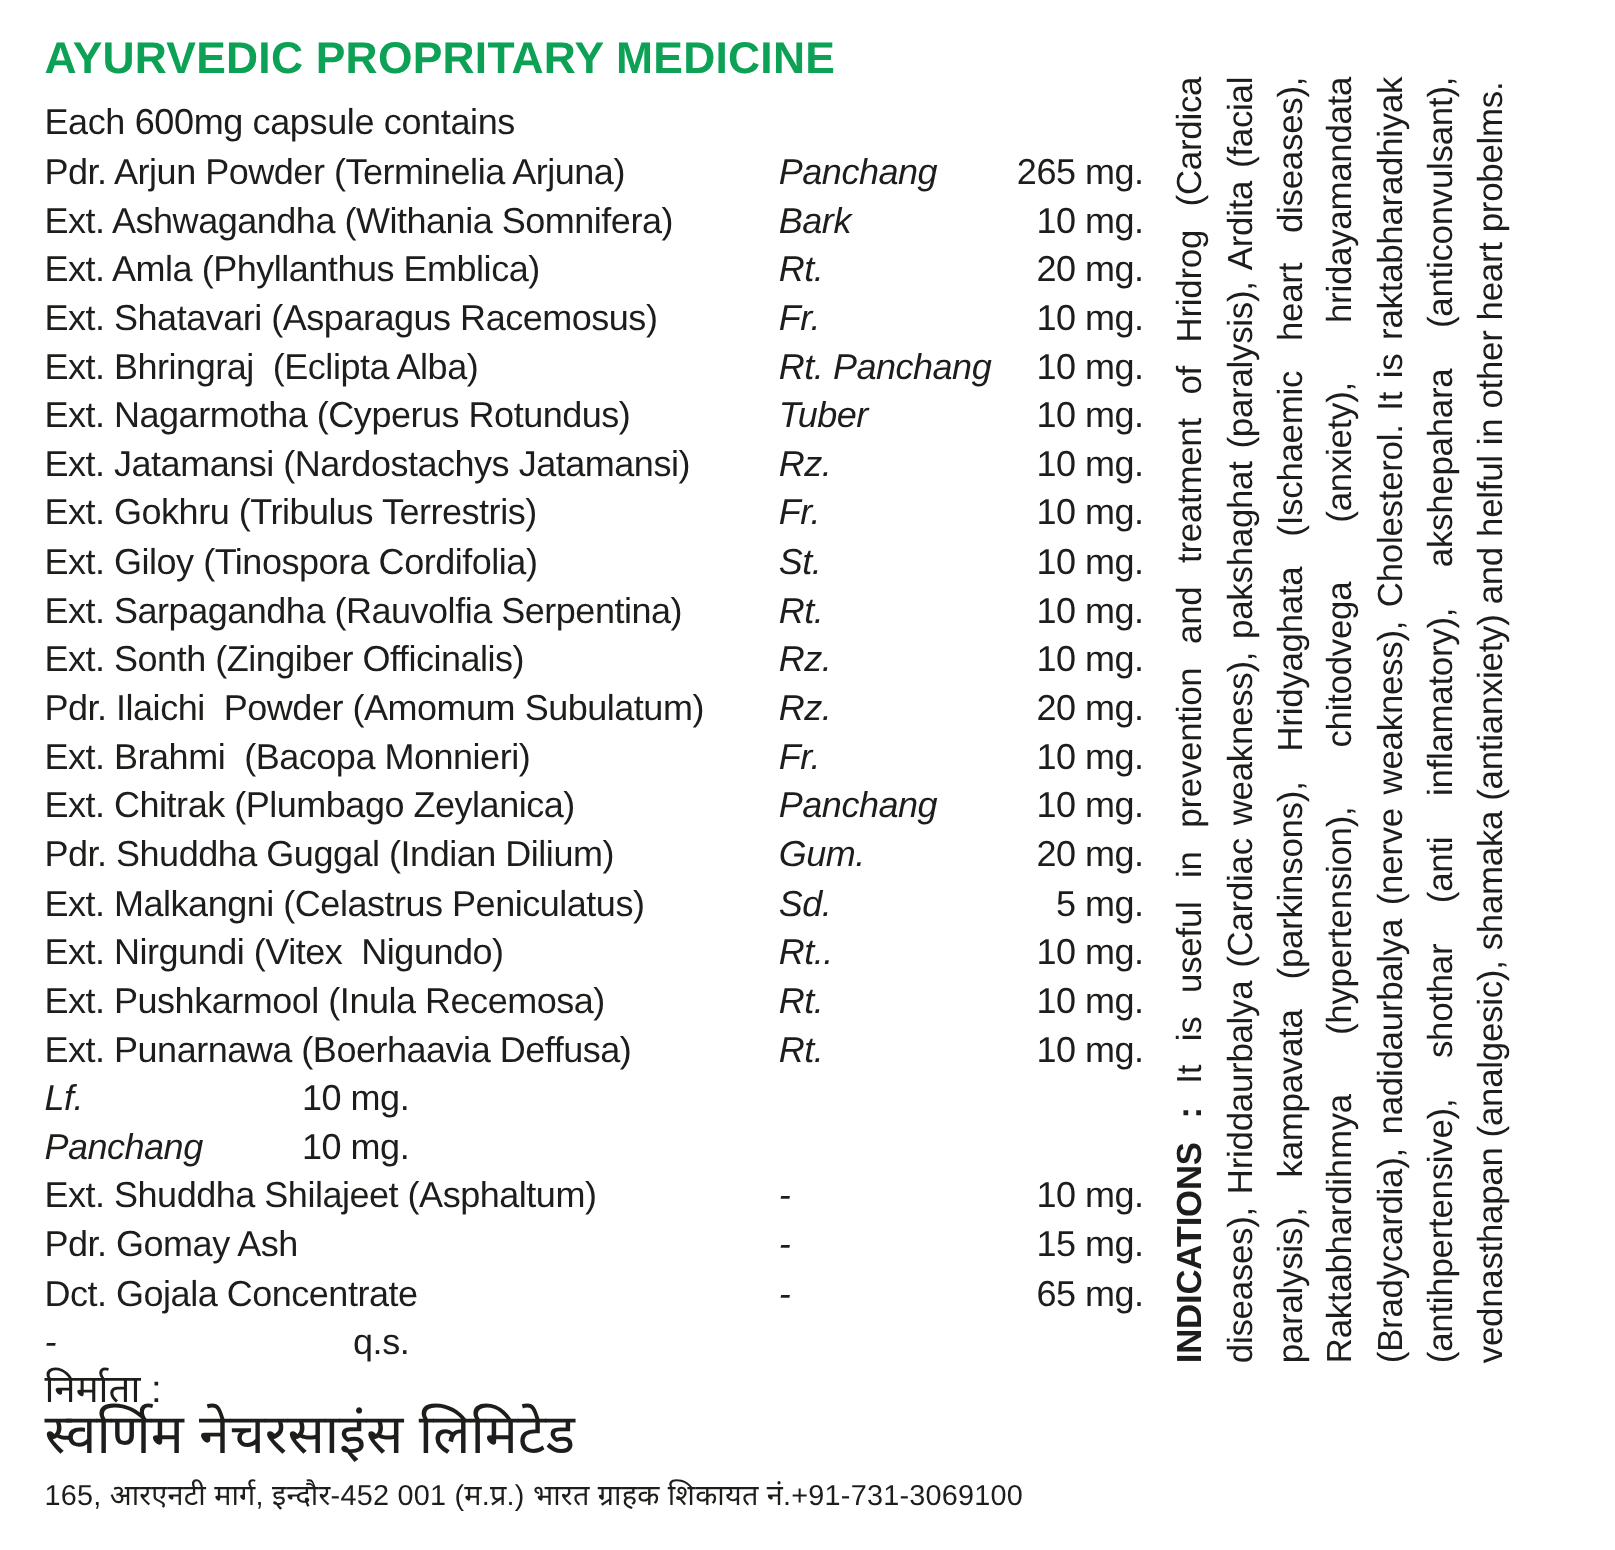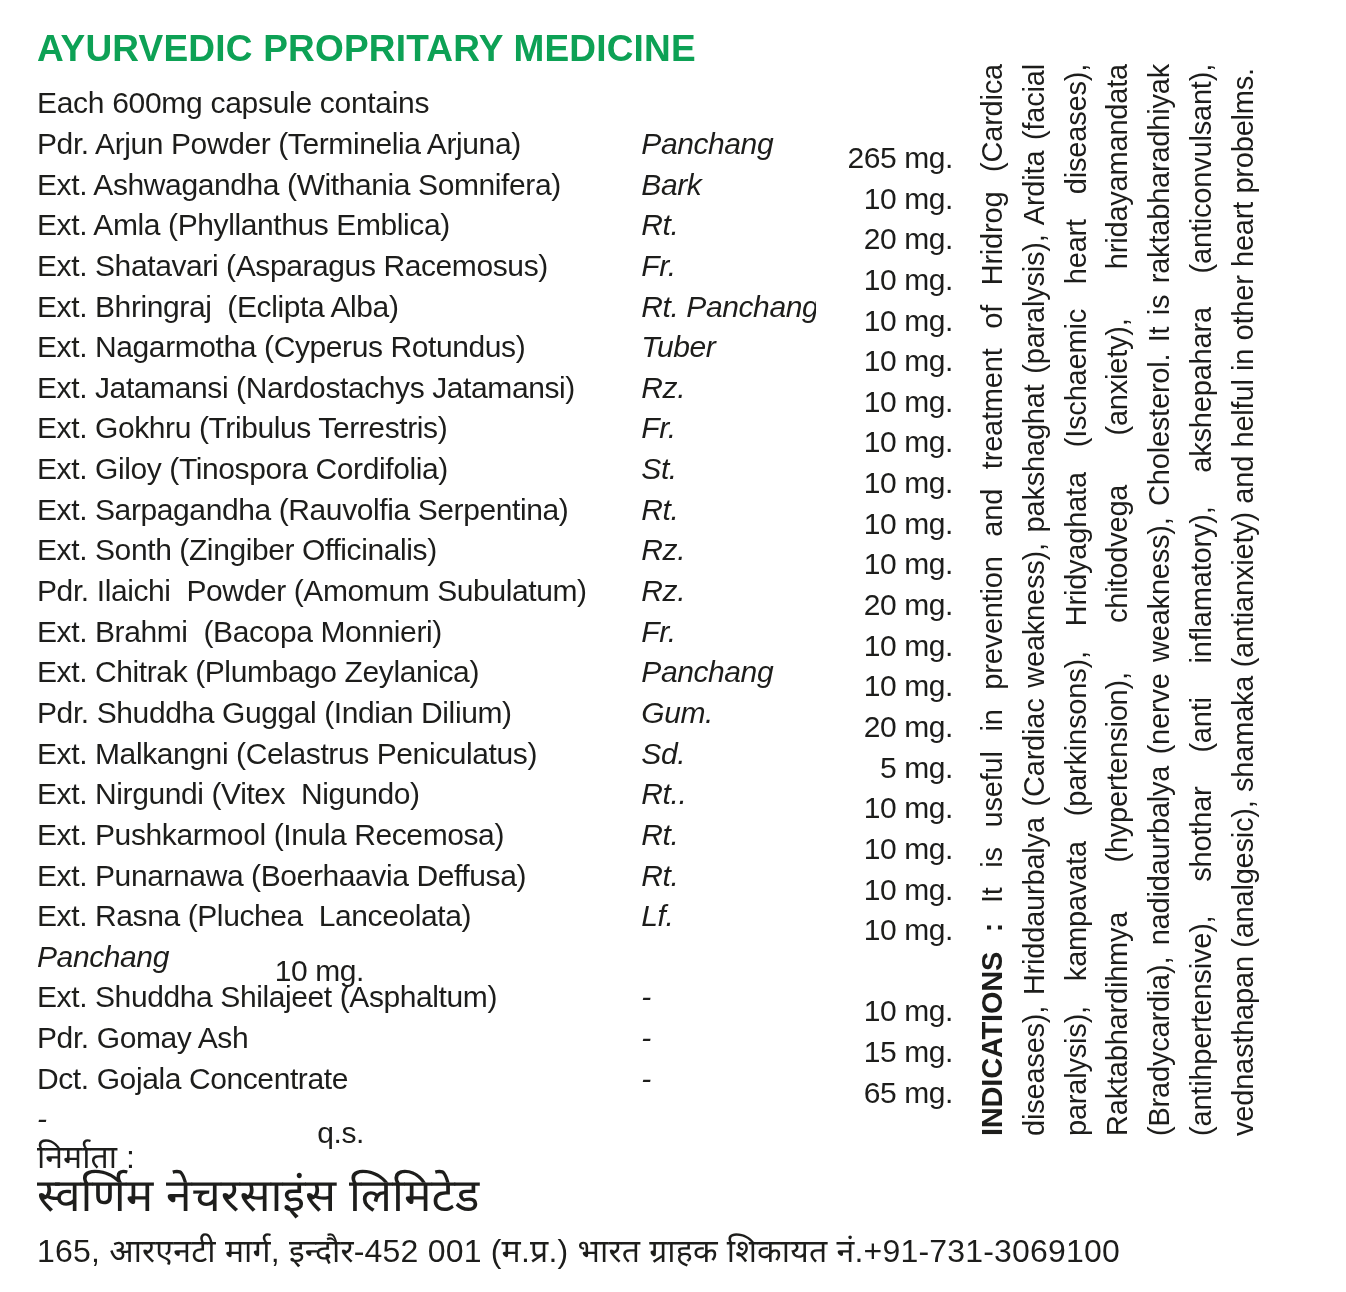--- a/index.html
+++ b/index.html
@@ -21,23 +21,23 @@
 
   .subtitle {
     position:absolute; left:37px; top:86px;
     font-size:30px; letter-spacing:-0.3px; white-space:pre;text-align:right;
   }
 
   .ing-table {
     position:absolute; left:37px; top:124px; width:916px;
   }
   .ing-row {
-    display:flex; align-items:center;
+    display:flex; align-items:flex-end;
     height:40.65px; line-height:40.65px;
-    font-size:30px; letter-spacing:-0.4px;gap:23px;
+    font-size:30px; letter-spacing:-0.4px;
   }
   .ing-name { width:612px; white-space:pre; overflow:hidden; }
   .ing-part { width:184px; white-space:pre; overflow:hidden;font-style:italic; }
   .ing-qty  { width:120px; text-align:right; white-space:pre;margin-top:28px; }
 
   .indications-wrap {
     position:absolute; left:972px; top:64px; width:336px; height:1072px;
   }
   .indications-inner {
     width:1072px; height:336px;
@@ -53,21 +53,21 @@
   .mfg-label {
     position:absolute; left:37px; top:1134px;
     font-size:32px; white-space:pre;
   }
   .mfg-name {
     position:absolute; left:37px; top:1162px;
     font-size:46px; font-weight:normal; white-space:pre;
   }
   .mfg-address {
     position:absolute; left:37px; top:1228px;
-    font-size:32px; letter-spacing:0.2px; white-space:pre;
+    font-size:24px; letter-spacing:0.2px; white-space:pre;
   }
 </style>
 </head>
 <body style="color: rgb(29, 29, 27); background: rgb(255, 255, 255);">
 
 <div class="page">
 
   <div class="title">AYURVEDIC PROPRITARY MEDICINE</div>
 
   <div class="subtitle">Each 600mg capsule contains</div>
@@ -181,21 +181,20 @@
       <span class="ing-qty">10 mg.</span>
     </div>
 
     <div class="ing-row">
       <span class="ing-name">Ext. Punarnawa (Boerhaavia Deffusa)</span>
       <span class="ing-part">Rt.</span>
       <span class="ing-qty">10 mg.</span>
     </div>
 
     <div class="ing-row">
-      <span class="ing-name">Ext. Rasna (Pluchea  Lanceolata)</span>
       <span class="ing-part">Lf.</span>
       <span class="ing-qty">10 mg.</span>
     </div>
 
     <div class="ing-row">
       <span class="ing-part">Panchang</span>
       <span class="ing-qty">10 mg.</span>
     </div>
 
     <div class="ing-row">

